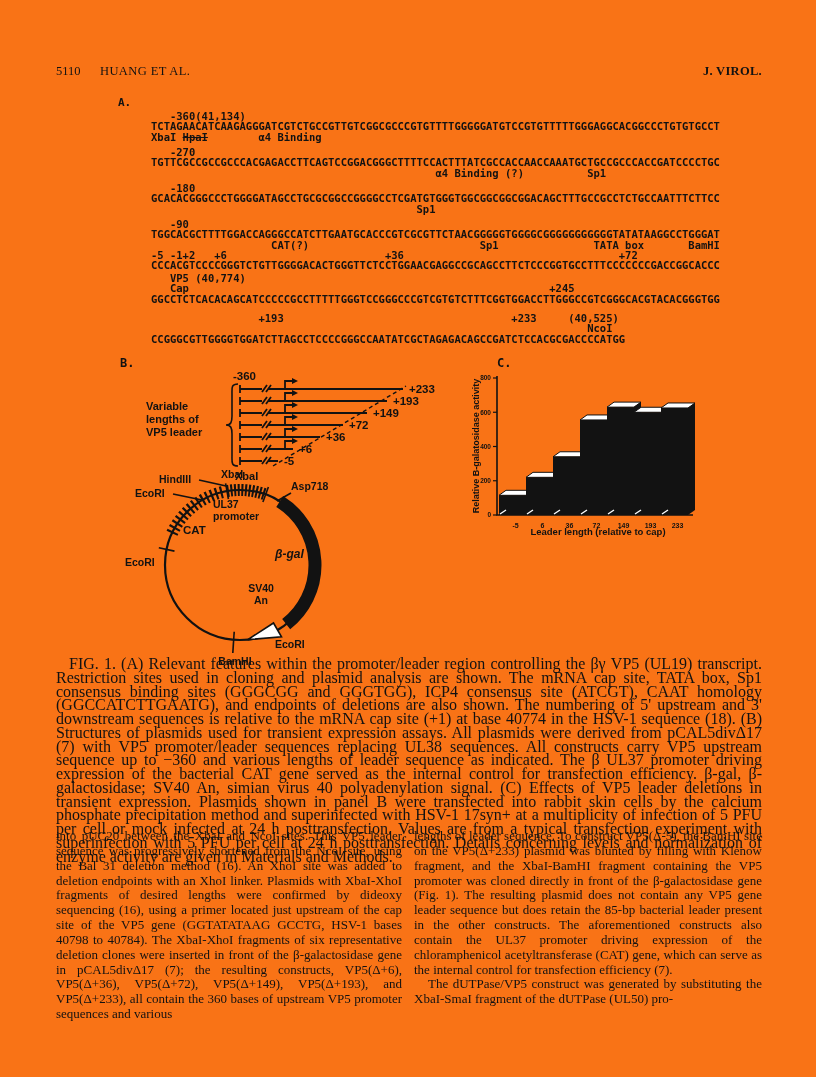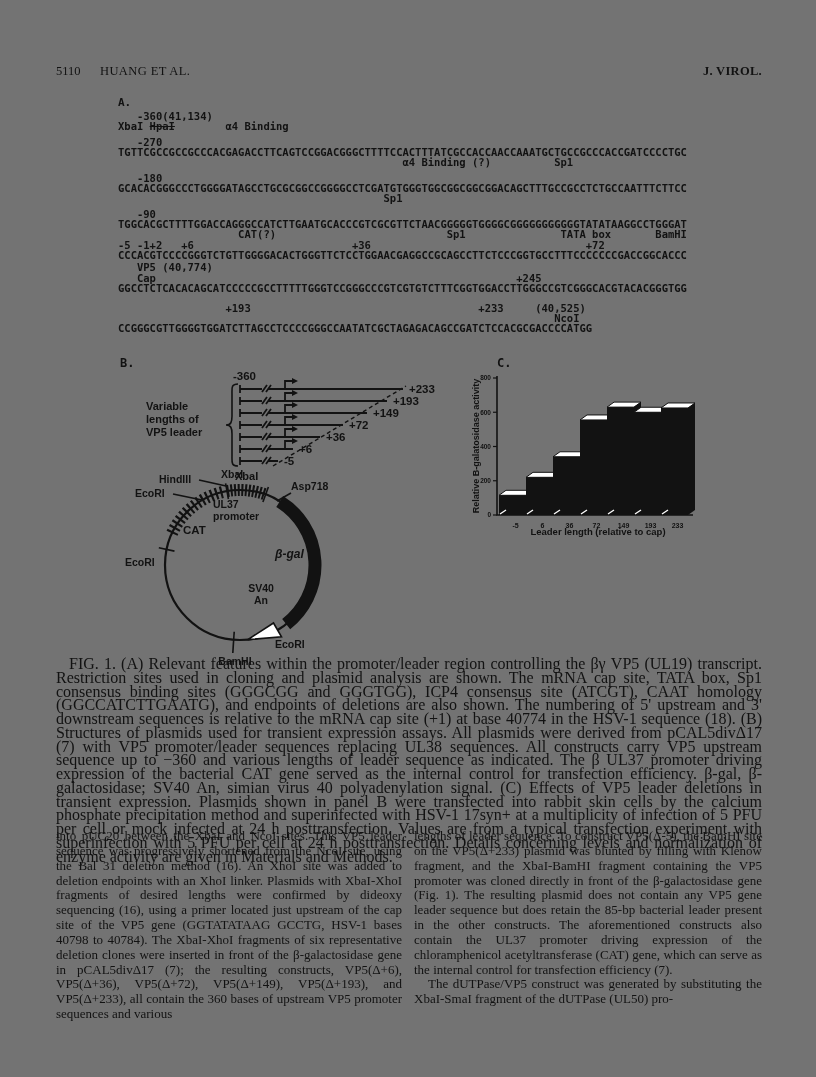--- a/index.html
+++ b/index.html
@@ -1,27 +1,27 @@
 <!DOCTYPE html>
 <html><head>
 <meta charset="utf-8">
 <style>
   html,body{margin:0;padding:0;background:#e8e8e8;}
-  .page{position:relative;width:816px;height:1077px;background:#737373;color:#121212;overflow:hidden;
+  .page{position:relative;width:816px;height:1077px;background:#f97316;color:#121212;overflow:hidden;
         font-family:"Liberation Serif",serif;}
   
   .hdr{position:absolute;left:56px;top:64px;width:706px;height:18px;font-size:12.5px;}
   .hdr .pgnum{position:absolute;left:0;top:0;}
   .hdr .authors{position:absolute;left:44px;top:0;letter-spacing:.4px;}
   .hdr .journal{position:absolute;right:0;top:0;letter-spacing:.3px;font-weight:bold;}
   
   .panelA{position:absolute;left:118px;top:97px;width:580px;}
   .pa-label{font:bold 11px "DejaVu Sans Mono",monospace;height:12px;line-height:12px;margin-bottom:2px;}
   .pa-row{font:bold 10.5px "DejaVu Sans Mono",monospace;height:10.35px;line-height:10.35px;
-          white-space:pre;letter-spacing:0;}
+          white-space:pre;letter-spacing:0;margin-left:33px;}
   .mt5{margin-top:5px;} .mt2{margin-top:2px;} .mt9{margin-top:9px;}
   .strike{text-decoration:line-through;}
   
   .blk-label{position:absolute;font:bold 12px "DejaVu Sans Mono",monospace;}
   
   .bls{position:absolute;left:146px;top:400px;width:70px;font:bold 11px "Liberation Sans",sans-serif;line-height:13px;}
   svg text{font-family:"Liberation Sans",sans-serif;font-weight:bold;fill:#121212;}
   
   .caption{position:absolute;left:56px;top:657px;width:706px;font-size:16px;line-height:13.75px;
            text-align:justify;text-indent:13px;}
@@ -39,20 +39,21 @@
 
   <div class="hdr">
     <span class="pgnum">5110</span>
     <span class="authors">HUANG ET AL.</span>
     <span class="journal">J. VIROL.</span>
   </div>
 
   <div class="panelA">
     <div class="pa-label">A.</div>
     <div class="pa-row">   -360(41,134)</div>
+    <div class="pa-row">TCTAGAACATCAAGAGGGATCGTCTGCCGTTGTCGGCGCCCGTGTTTTGGGGGATGTCCGTGTTTTTGGGAGGCACGGCCCTGTGTGCCT</div>
     <div class="pa-row"><span>XbaI </span><span class="strike">HpaI</span><span>        α4 Binding</span></div>
     <div class="pa-row mt5">   -270</div>
     <div class="pa-row">TGTTCGCCGCCGCCCACGAGACCTTCAGTCCGGACGGGCTTTTCCACTTTATCGCCACCAACCAAATGCTGCCGCCCACCGATCCCCTGC</div>
     <div class="pa-row">                                             α4 Binding (?)          Sp1</div>
     <div class="pa-row mt5">   -180</div>
     <div class="pa-row">GCACACGGGCCCTGGGGATAGCCTGCGCGGCCGGGGCCTCGATGTGGGTGGCGGCGGCGGACAGCTTTGCCGCCTCTGCCAATTTCTTCC</div>
     <div class="pa-row">                                          Sp1</div>
     <div class="pa-row mt5">   -90</div>
     <div class="pa-row">TGGCACGCTTTTGGACCAGGGCCATCTTGAATGCACCCGTCGCGTTCTAACGGGGGTGGGGCGGGGGGGGGGGTATATAAGGCCTGGGAT</div>
     <div class="pa-row">                   CAT(?)                           Sp1               TATA box       BamHI</div>

